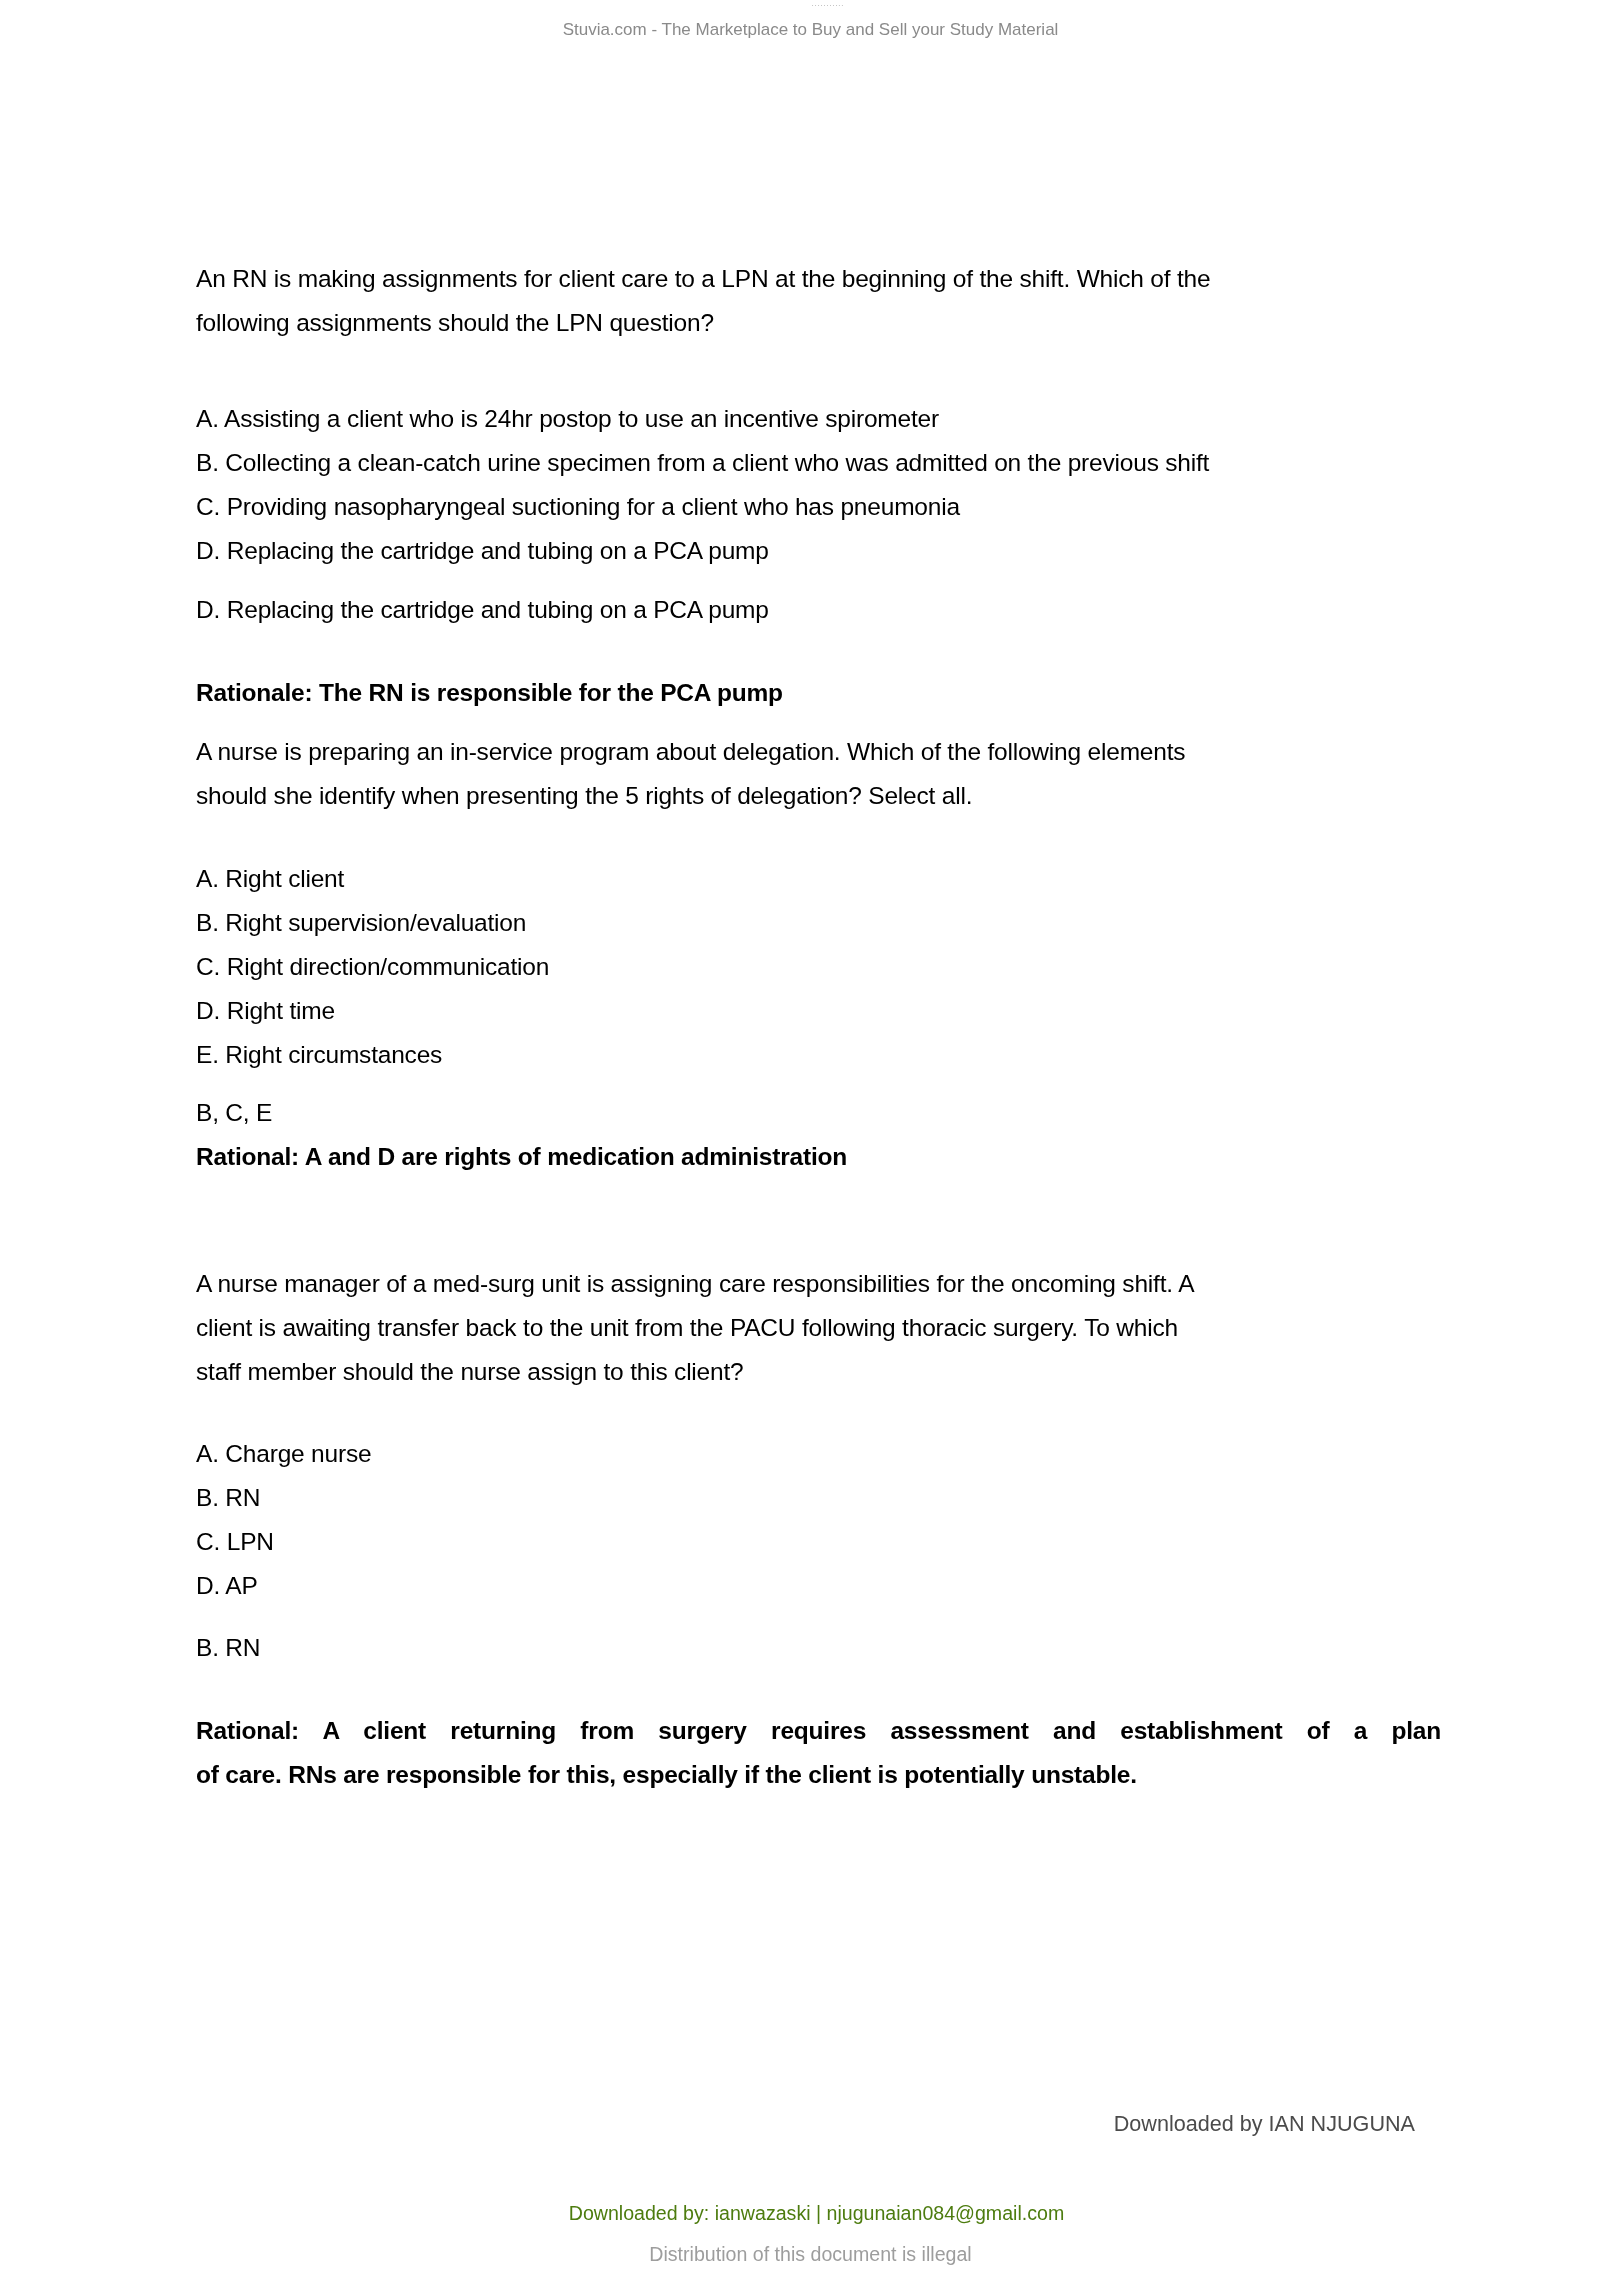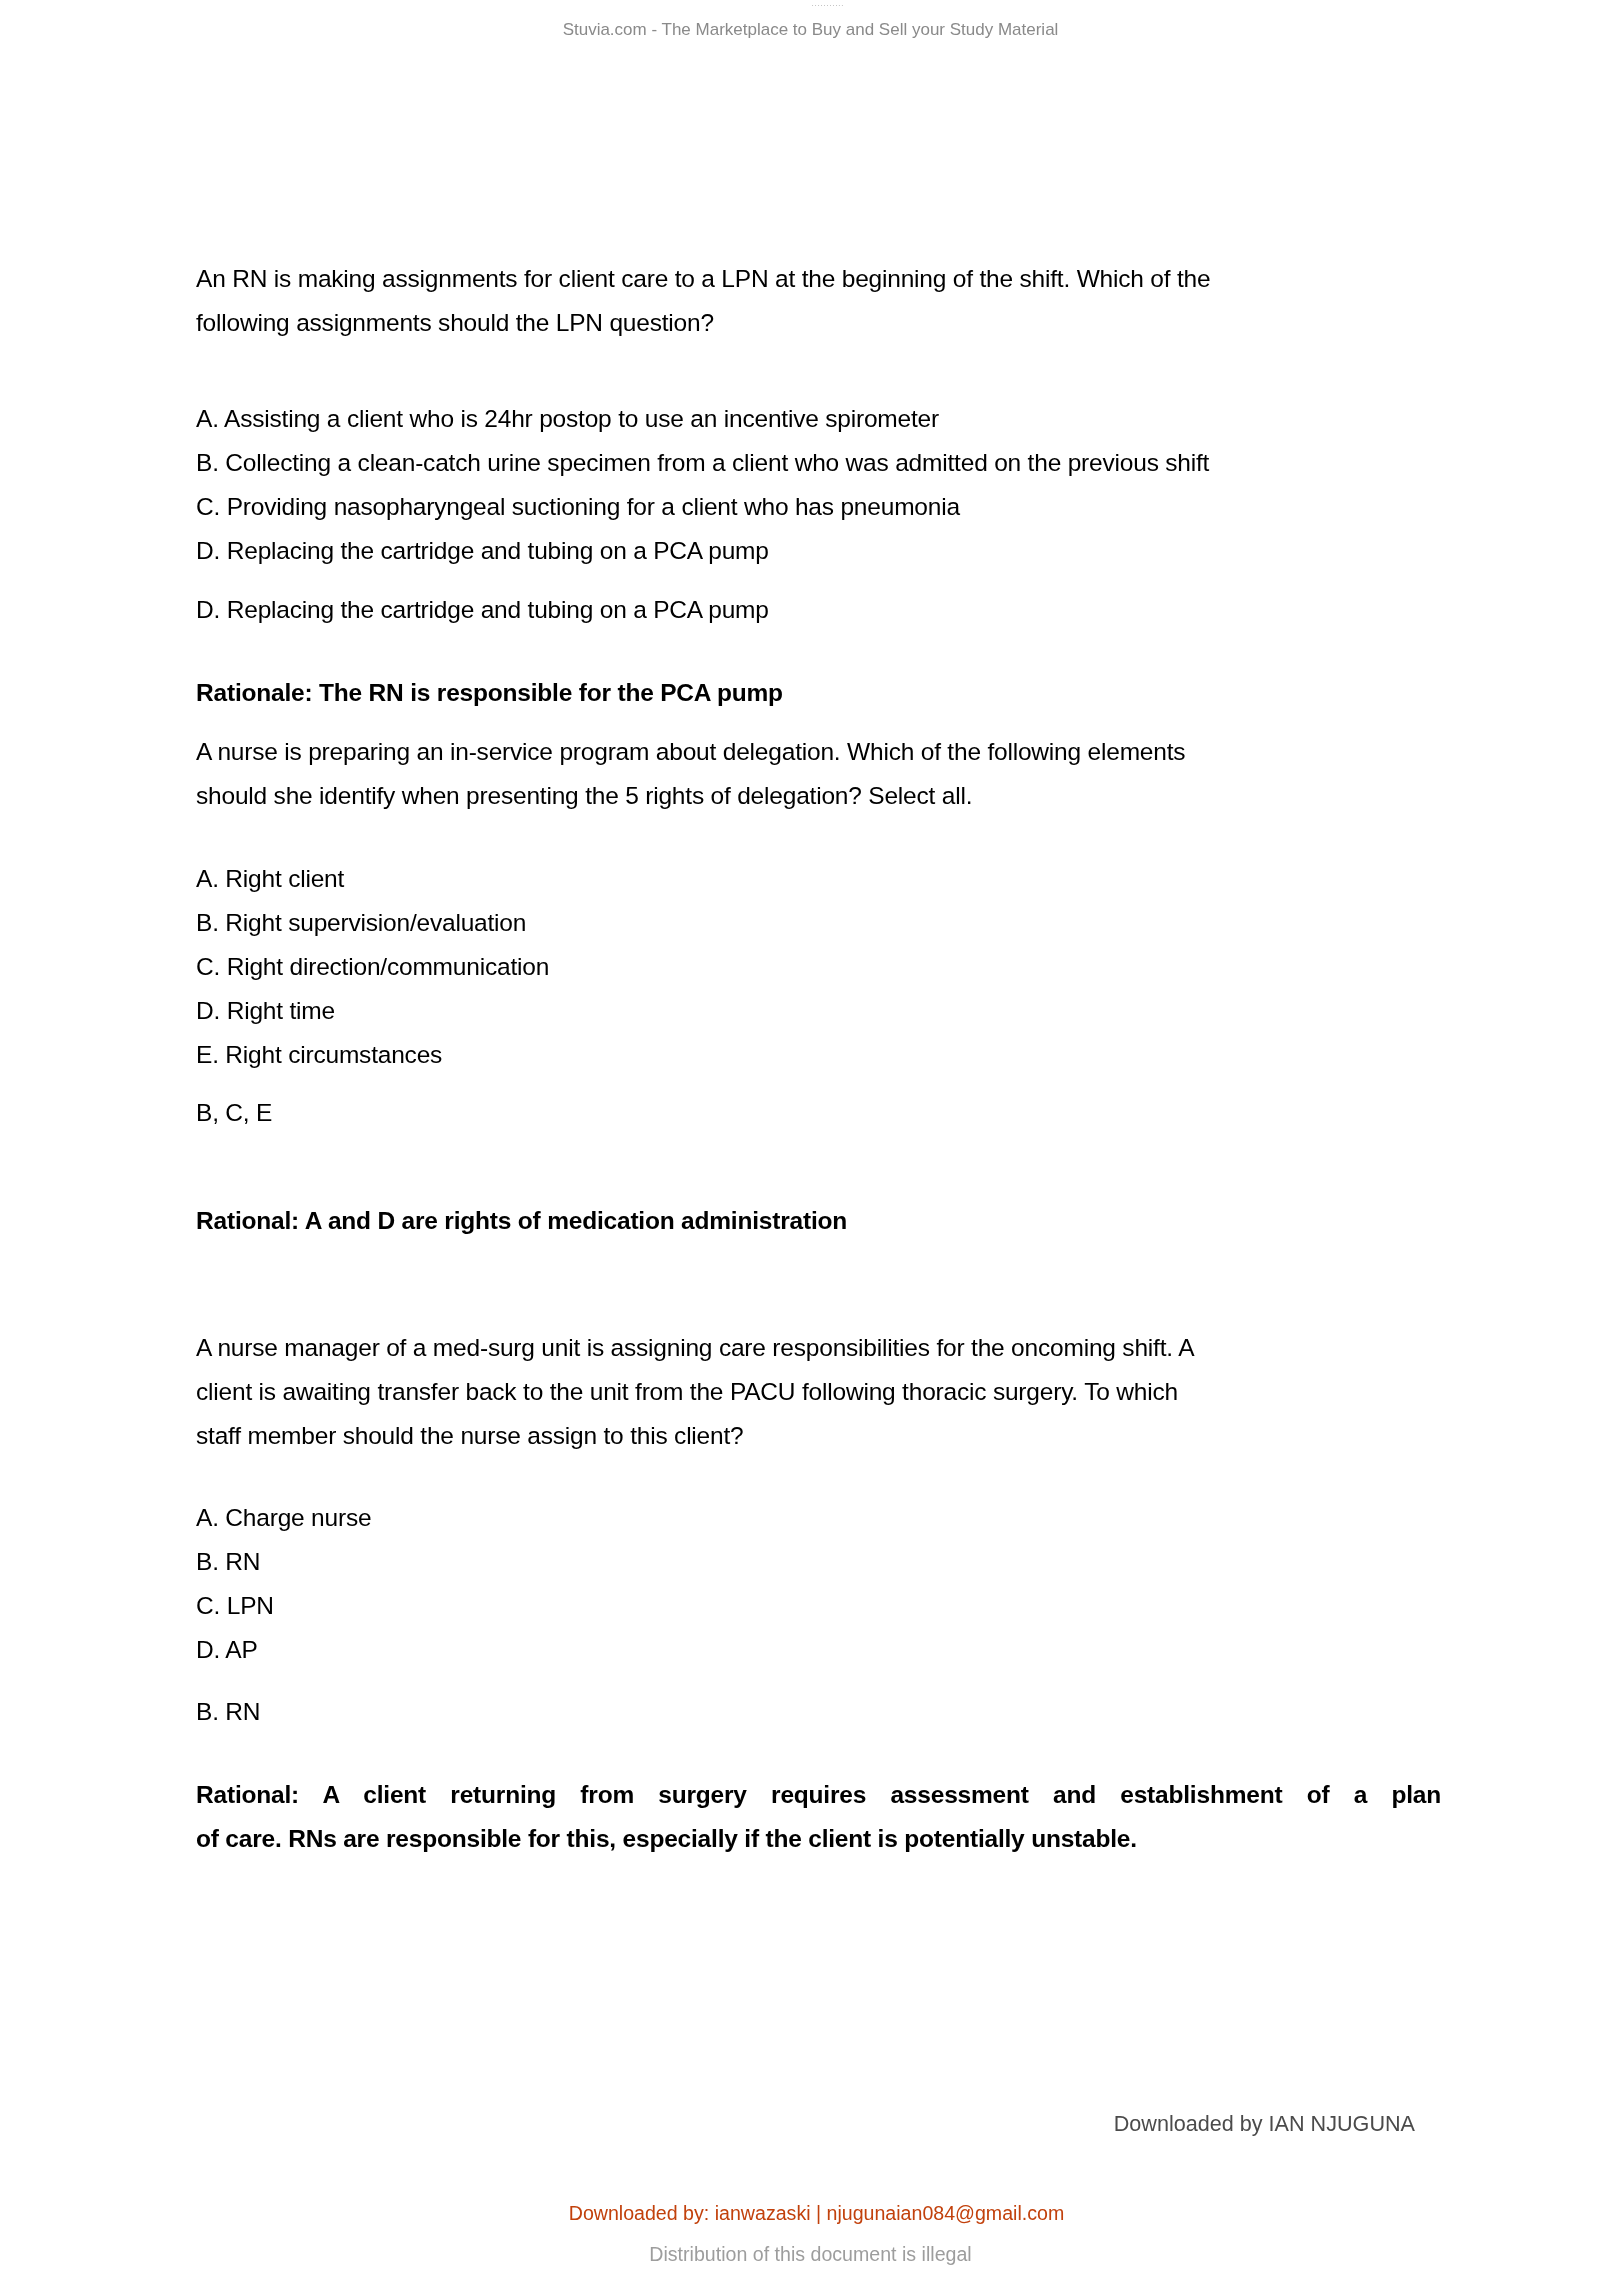--- a/index.html
+++ b/index.html
@@ -69,21 +69,21 @@
     color: #4b4b4b;
   }
   .footer-detail {
     position: absolute;
     top: 2201px;
     left: 0;
     right: 0;
     text-align: center;
     font-size: 19.6px;
     line-height: 25.5px;
-    color: #c2410c;
+    color: #4d7c0f;
     padding-left: 12px;
   }
   .footer-warning {
     position: absolute;
     top: 2242px;
     left: 0;
     right: 0;
     text-align: center;
     font-size: 19.6px;
     line-height: 25.5px;
@@ -124,21 +124,21 @@
     <div class="block" style="margin-top:39px">
         <div class="line">A. Right client</div>
         <div class="line">B. Right supervision/evaluation</div>
         <div class="line">C. Right direction/communication</div>
         <div class="line">D. Right time</div>
         <div class="line">E. Right circumstances</div>
       </div>
     <div class="block" style="margin-top:14.7px">
         <div class="line">B, C, E</div>
       </div>
-    <div class="block bold" style="margin-top:64px">
+    <div class="block bold" style="">
         <div class="line">Rational: A and D are rights of medication administration</div>
       </div>
 
     <div class="block" style="margin-top:83px">
         <div class="line">A nurse manager of a med-surg unit is assigning care responsibilities for the oncoming shift. A</div>
         <div class="line">client is awaiting transfer back to the unit from the PACU following thoracic surgery. To which</div>
         <div class="line">staff member should the nurse assign to this client?</div>
       </div>
     <div class="block" style="margin-top:38px">
         <div class="line">A. Charge nurse</div>

